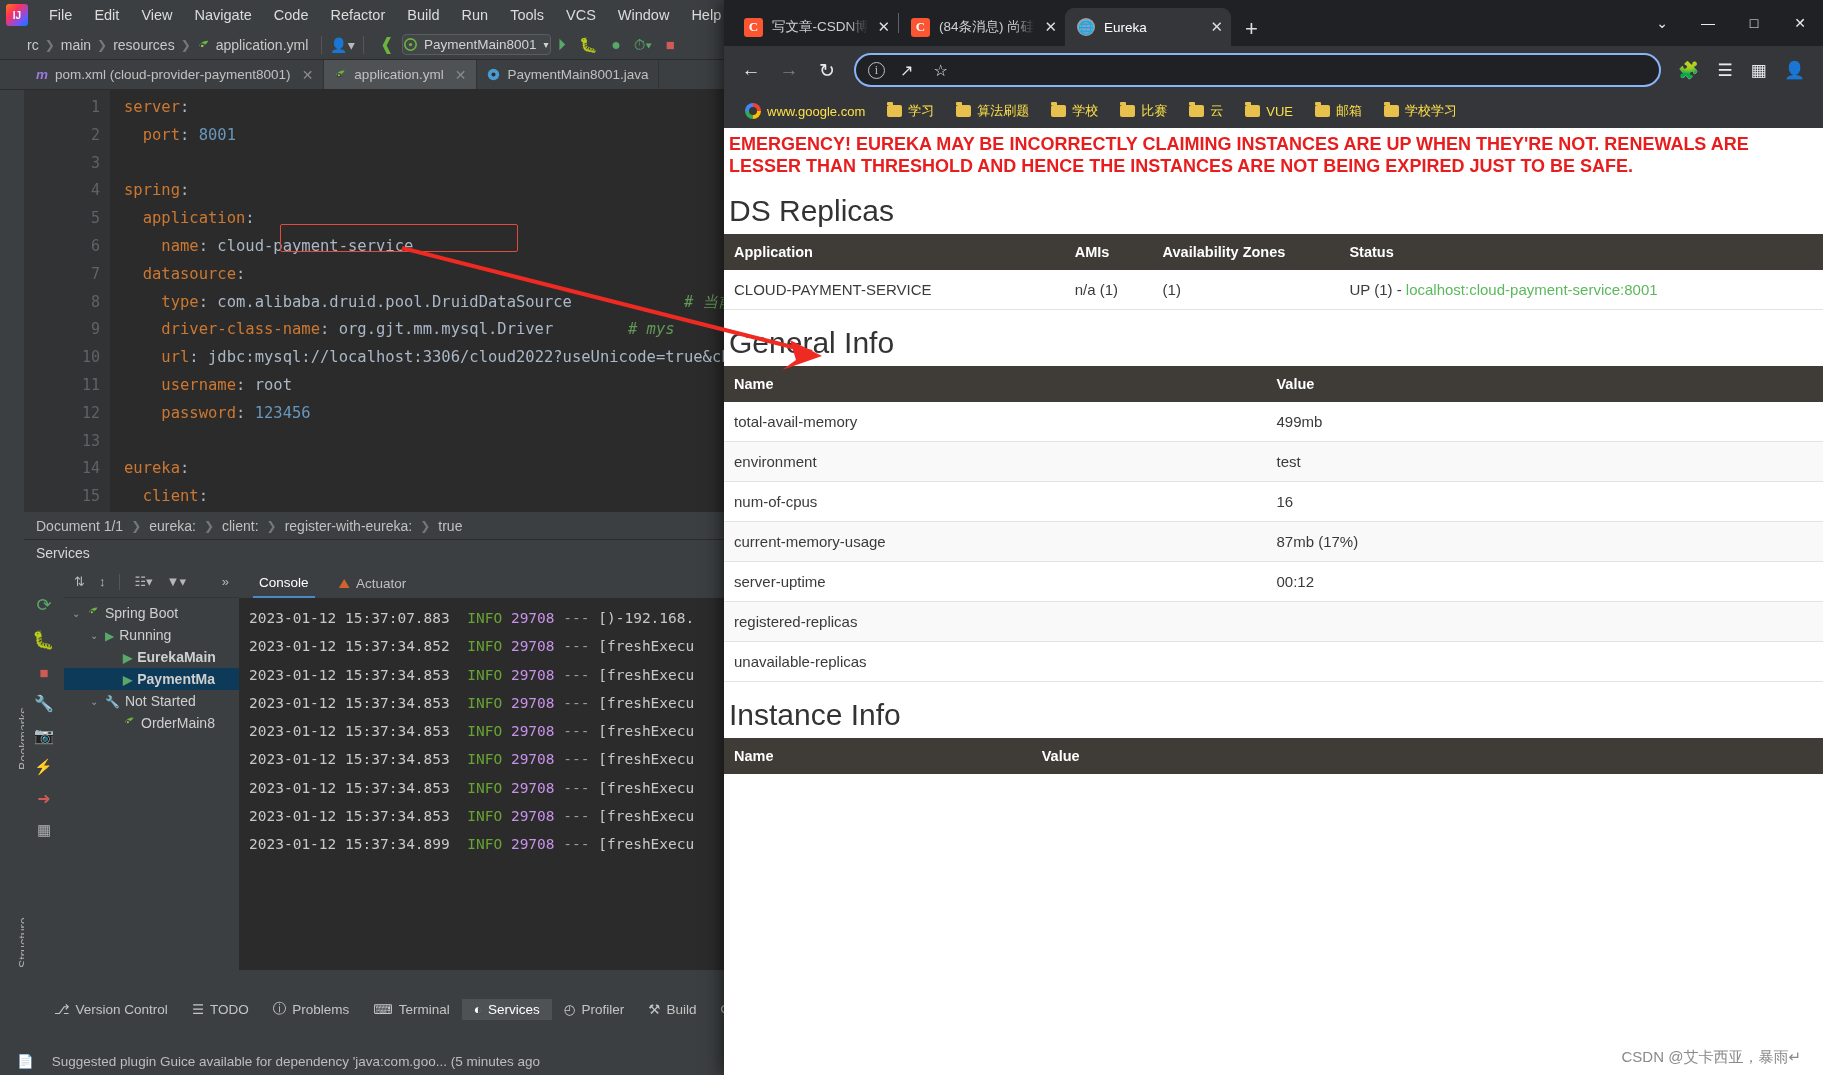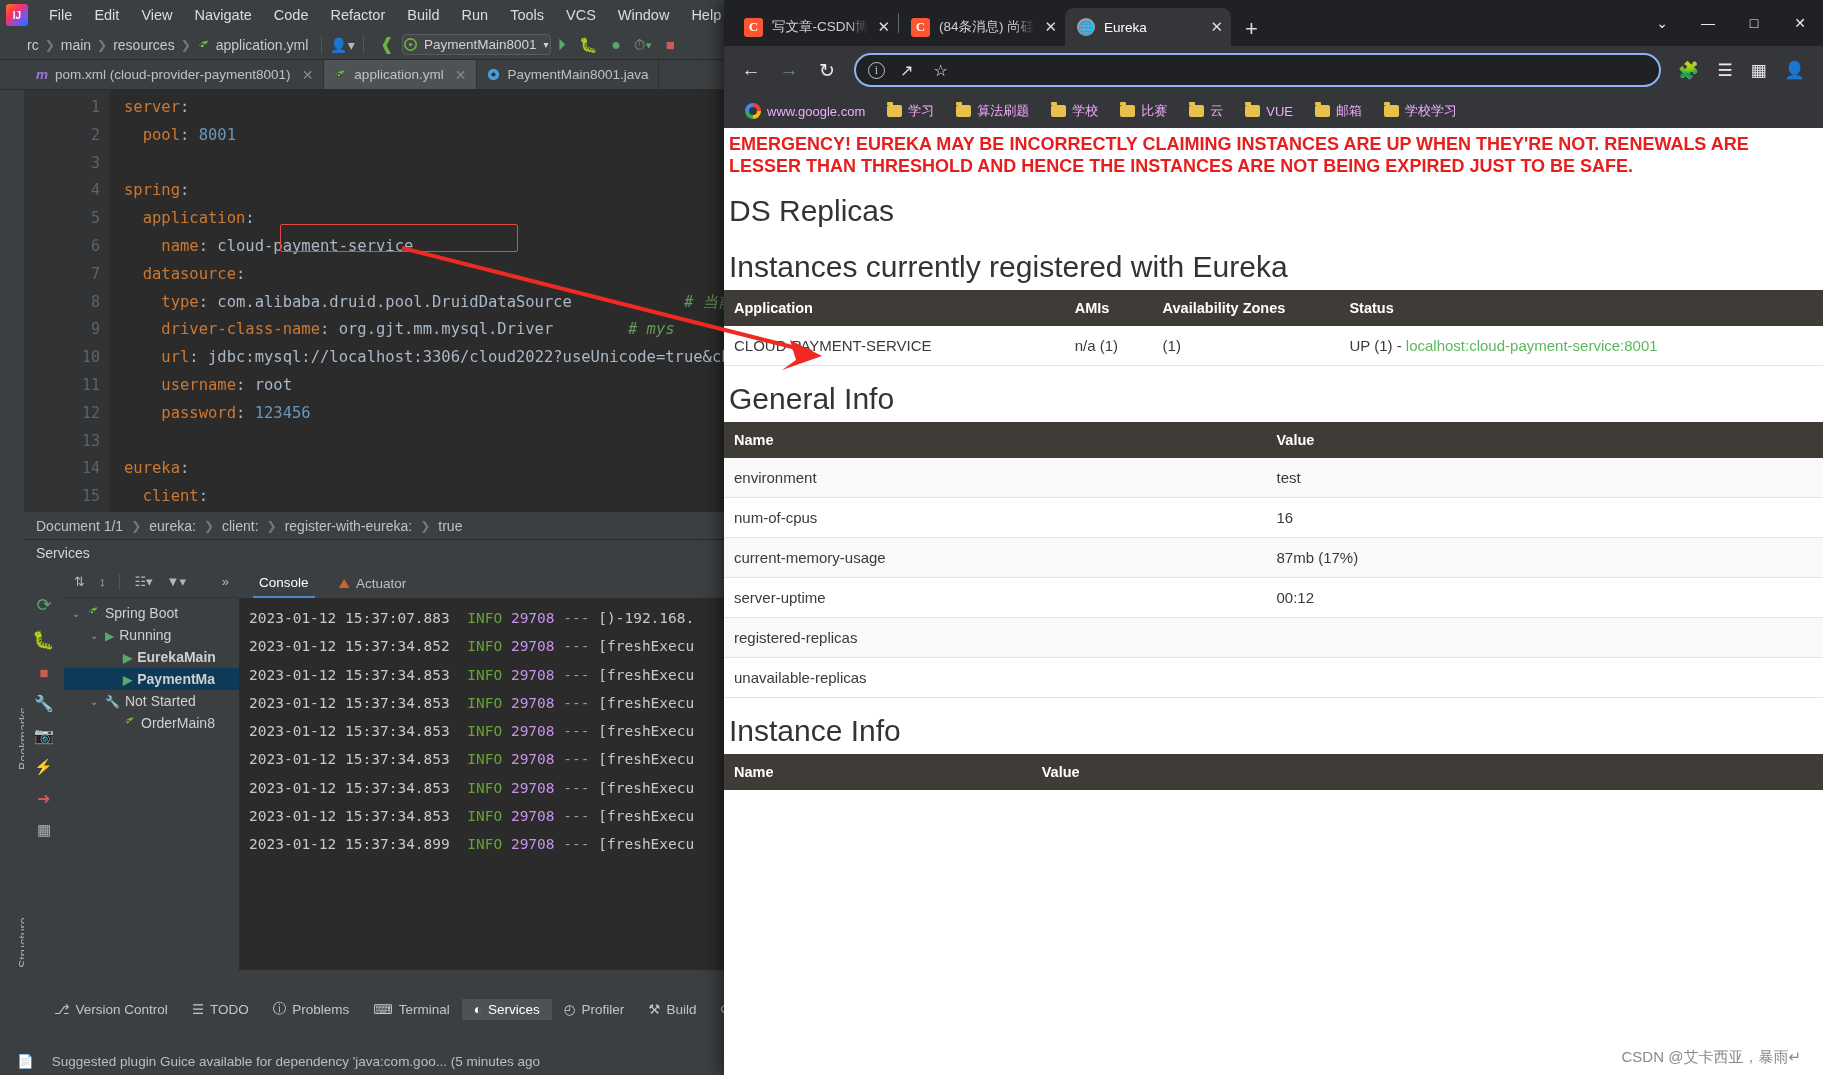--- a/index.html
+++ b/index.html
@@ -117,21 +117,21 @@
   .omnibox { flex:1; height:34px; background:#202124; border:2px solid #8ab4f8; border-radius:18px;
              display:flex; align-items:center; padding:0 12px; gap:10px; margin:0 6px; }
   .infoico { width:17px; height:17px; border:1.4px solid #bdc1c6; border-radius:50%; color:#bdc1c6;
              font-size:12px; display:flex; align-items:center; justify-content:center; font-family:"Liberation Serif",serif; }
   .url { flex:1; font-size:15px; color:#fff; }
   .url span.sel { background:#3367a6; color:#fff; padding:1px 0; }
   .omni-ico { color:#e8eaed; font-size:16px; padding:0 5px; }
   .ext-ico { color:#e8eaed; font-size:17px; padding:0 7px; }
 
   .chrome-bookmarks { height:34px; background:#35363a; display:flex; align-items:center;
-                      gap:0; padding-left:10px; color:#f0abfc; font-size:13px; }
+                      gap:0; padding-left:10px; color:#fde047; font-size:13px; }
   .bm { display:flex; align-items:center; gap:6px; padding:0 11px; white-space:nowrap; }
   .folder { width:15px; height:12px; background:#e8c14d; border-radius:2px; position:relative; }
   .folder:before { content:""; position:absolute; top:-3px; left:0; width:6px; height:3px;
                    background:#e8c14d; border-radius:1px 1px 0 0; }
   .gicon { width:16px; height:16px; border-radius:50%;
            background:conic-gradient(#ea4335 0 25%, #fbbc05 25% 50%, #34a853 50% 75%, #4285f4 75% 100%);
            position:relative; }
   .gicon:after { content:""; position:absolute; inset:4px; background:#35363a; border-radius:50%; }
 
   .page { position:absolute; left:0; top:128px; right:0; bottom:0; background:#fff; overflow:hidden;
@@ -252,21 +252,21 @@
         <div>11</div>
         <div>12<span class="fold">−</span></div>
         <div>13</div>
         <div>14<span class="fold">−</span></div>
         <div>15<span class="fold">−</span></div>
         <div>16</div>
       </div>
     <div class="code" id="code">
       <div class="hl-box" style="left:170px; top:134px; width:238px; height:28px;"></div>
     <div class="ln"><span class="k">server</span><span class="p">:</span></div>
-        <div class="ln">  <span class="k">pool</span><span class="p">:</span> <span class="num">8001</span></div>
+        <div class="ln">  <span class="k">port</span><span class="p">:</span> <span class="num">8001</span></div>
         <div class="ln">&nbsp;</div>
         <div class="ln"><span class="k">spring</span><span class="p">:</span></div>
         <div class="ln">  <span class="k">application</span><span class="p">:</span></div>
         <div class="ln">    <span class="k">name</span><span class="p">:</span> <span class="v">cloud-payment-service</span></div>
         <div class="ln">  <span class="k">datasource</span><span class="p">:</span></div>
         <div class="ln">    <span class="k">type</span><span class="p">:</span> <span class="v">com.alibaba.druid.pool.DruidDataSource</span>            <span class="cm"># 当前</span></div>
         <div class="ln">    <span class="k">driver-class-name</span><span class="p">:</span> <span class="v">org.gjt.mm.mysql.Driver</span>        <span class="cm"># mys</span></div>
         <div class="ln">    <span class="k">url</span><span class="p">:</span> <span class="v">jdbc:mysql://localhost:3306/cloud2022?useUnicode=true&amp;ch</span></div>
         <div class="ln">    <span class="k">username</span><span class="p">:</span> <span class="v">root</span></div>
         <div class="ln">    <span class="k">password</span><span class="p">:</span> <span class="num">123456</span></div>
@@ -498,21 +498,20 @@
       </div>
       <div class="bm">
         <span class="folder"></span>
         <span>学校学习</span>
       </div>
     </div>
 
   <div class="page">
     <div class="emergency">EMERGENCY! EUREKA MAY BE INCORRECTLY CLAIMING INSTANCES ARE UP WHEN THEY'RE NOT. RENEWALS ARE LESSER THAN THRESHOLD AND HENCE THE INSTANCES ARE NOT BEING EXPIRED JUST TO BE SAFE.</div>
     <div class="h2">DS Replicas</div>
-    <div class="h2">Instances currently registered with Eureka</div>
 
     <table class="etable">
       <thead>
           <tr>
         <th style="width:31%">Application</th>
         <th style="width:8%">AMIs</th>
         <th style="width:17%">Availability Zones</th>
         <th>Status</th>
       </tr>
         </thead>
@@ -530,20 +529,24 @@
 
     <div class="h2">General Info</div>
     <table class="etable ginfo">
       <thead>
           <tr>
         <th style="width:49%">Name</th>
         <th>Value</th>
       </tr>
         </thead>
       <tbody id="ginfo-body">
+          <tr>
+            <td>total-avail-memory</td>
+            <td>499mb</td>
+          </tr>
           <tr class="alt">
             <td>environment</td>
             <td>test</td>
           </tr>
           <tr>
             <td>num-of-cpus</td>
             <td>16</td>
           </tr>
           <tr class="alt">
             <td>current-memory-usage</td>

